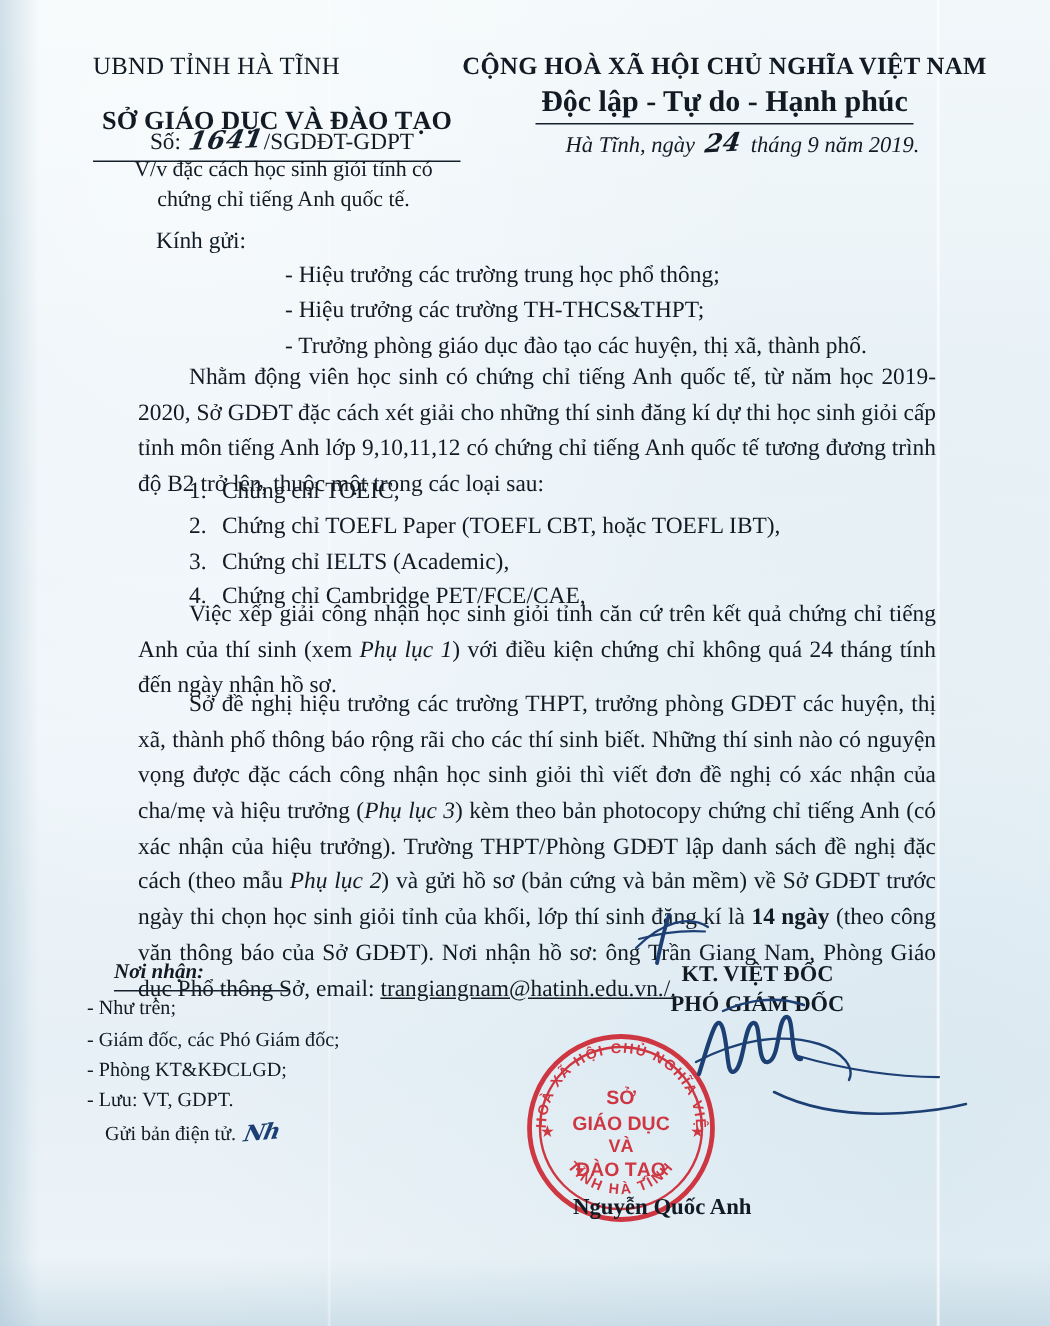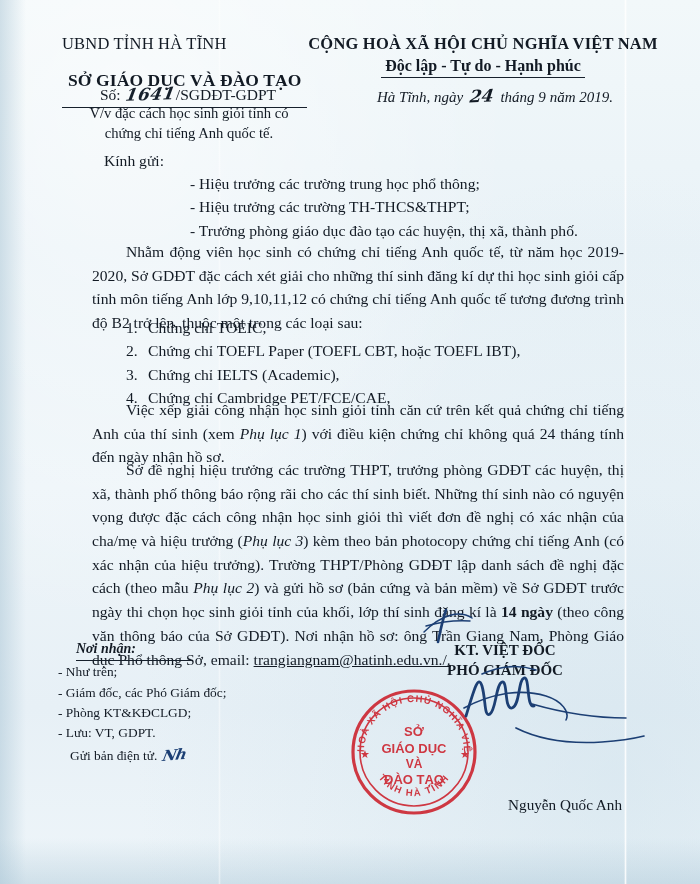--- a/index.html
+++ b/index.html
@@ -35,21 +35,21 @@
   .hdr-left .l2{font-size:17.5px;font-weight:bold;letter-spacing:.1px;margin-top:16px;
                 display:inline-block;border-bottom:1.6px solid #16202c;padding:0 6px 16px 6px;}
   .so-line{left:62px;top:84px;width:252px;text-align:center;font-size:15.5px;}
   .so-num{font-family:"DejaVu Serif",serif;font-style:italic;font-weight:bold;
           font-size:17px;letter-spacing:.5px;color:#16202c;
           display:inline-block;transform:skewX(-12deg) rotate(-2deg);margin:0 1px;}
   .vv{left:46px;top:104px;width:286px;text-align:center;font-size:14.6px;line-height:1.35;}
 
   .hdr-right{left:282px;top:34px;width:402px;text-align:center;}
   .hdr-right .r1{font-size:16.5px;font-weight:bold;letter-spacing:.2px;}
-  .hdr-right .r2{font-size:16px;font-weight:bold;margin-top:3px;
+  .hdr-right .r2{font-size:20px;font-weight:bold;margin-top:3px;
                  display:inline-block;border-bottom:1.6px solid #16202c;padding:0 4px 2px 4px;}
   .datel{left:330px;top:86px;width:330px;text-align:center;font-size:15px;font-style:italic;}
   .date-num{font-family:"DejaVu Serif",serif;font-style:italic;font-weight:bold;font-size:17px;
             display:inline-block;transform:skewX(-10deg) rotate(-3deg);margin:0 3px;}
 
   
   .kinh{left:104px;top:152px;font-size:15.6px;}
   .recips{left:190px;top:172px;width:470px;font-size:15.6px;line-height:1.50;}
 
   .para{font-size:15.6px;line-height:1.52;text-align:justify;text-justify:inter-word;}
@@ -68,21 +68,21 @@
   .noinhan .ttl{font-style:italic;font-weight:bold;font-size:14px;display:block;
                 text-align:left;width:116px;margin:0 0 1px 18px;
                 border-bottom:1.3px solid #16202c;padding-bottom:1px;}
   .noinhan .gui{display:inline-block;margin-left:12px;}
   .hw{font-family:"DejaVu Serif",serif;font-style:italic;font-weight:bold;
       color:#1c3f74;font-size:15px;display:inline-block;
       transform:skewX(-16deg) rotate(-5deg);margin-left:6px;letter-spacing:-1px;}
 
   .sigblk{left:390px;top:640px;width:230px;text-align:center;
           font-size:15px;font-weight:bold;line-height:1.35;}
-  .signame{left:382px;top:796px;width:240px;text-align:right;font-size:15.2px;font-weight:normal;}
+  .signame{left:382px;top:796px;width:240px;text-align:left;font-size:15.2px;font-weight:bold;}
 
   
   .seal{left:348px;top:686px;width:132px;height:132px;}
   .seal svg{display:block;}
   
   .inksig{left:420px;top:608px;width:230px;height:180px;}
   .inksig svg{display:block;}
 </style>
 </head>
 <body>

